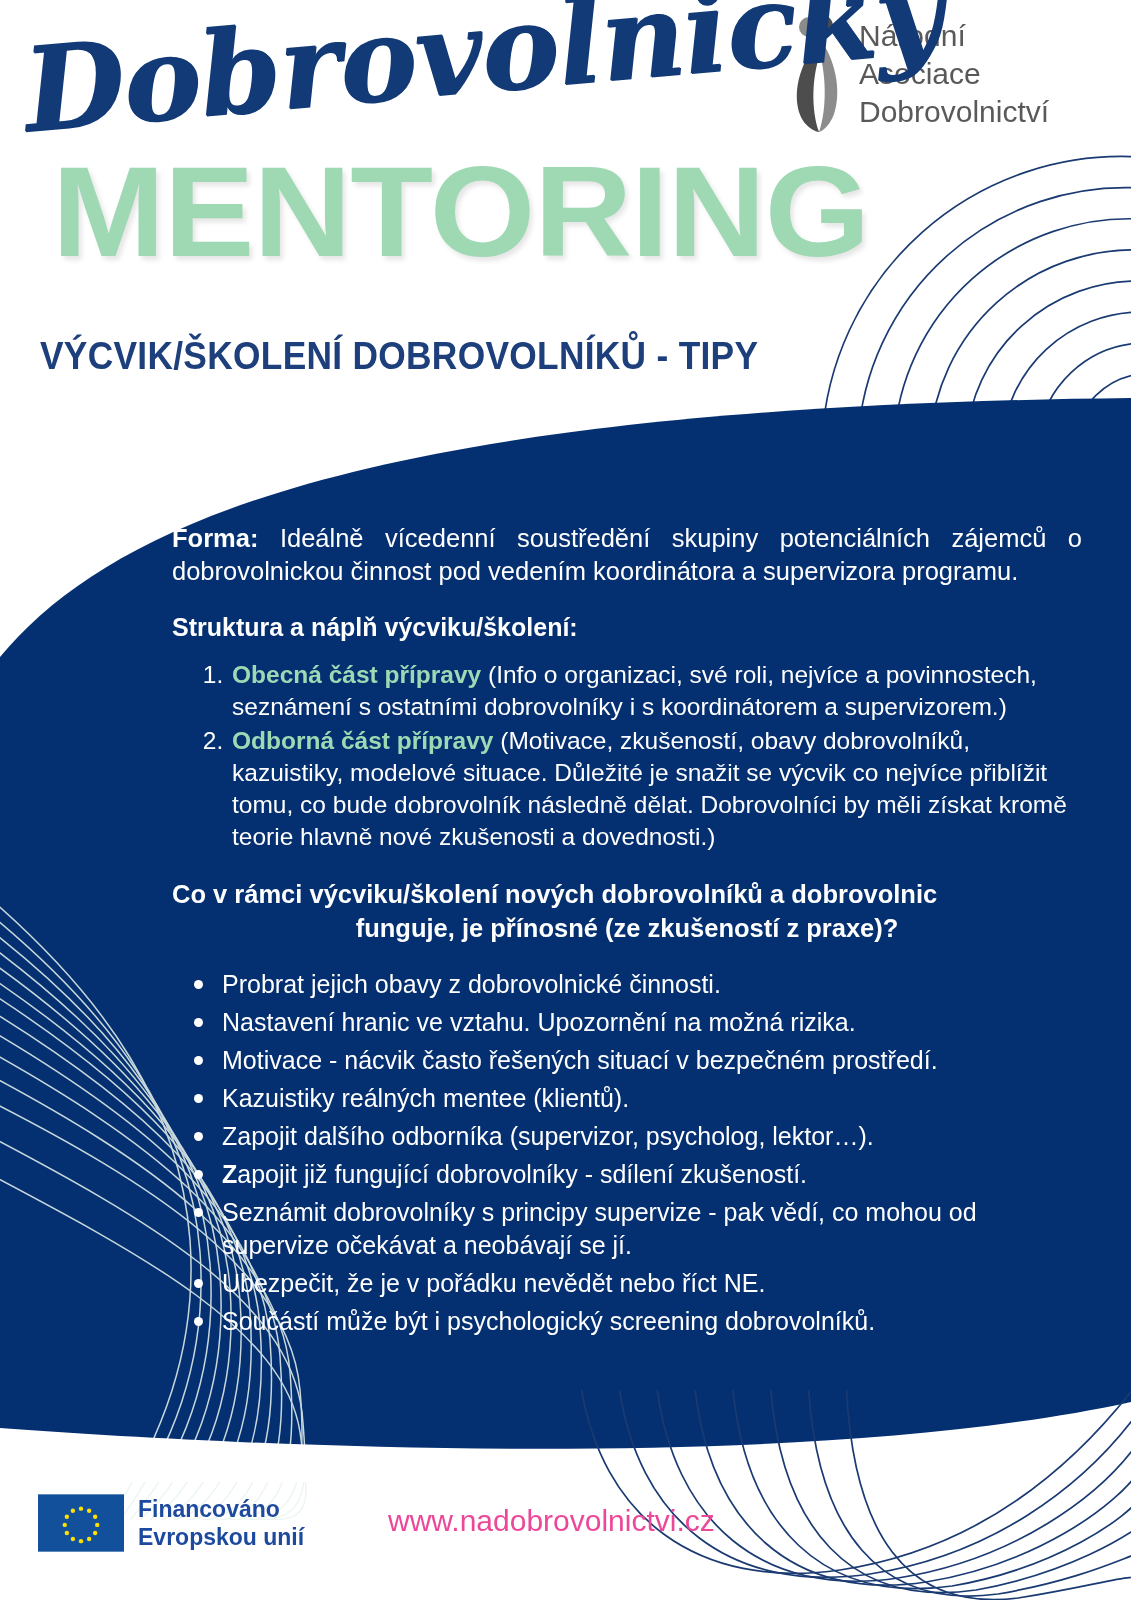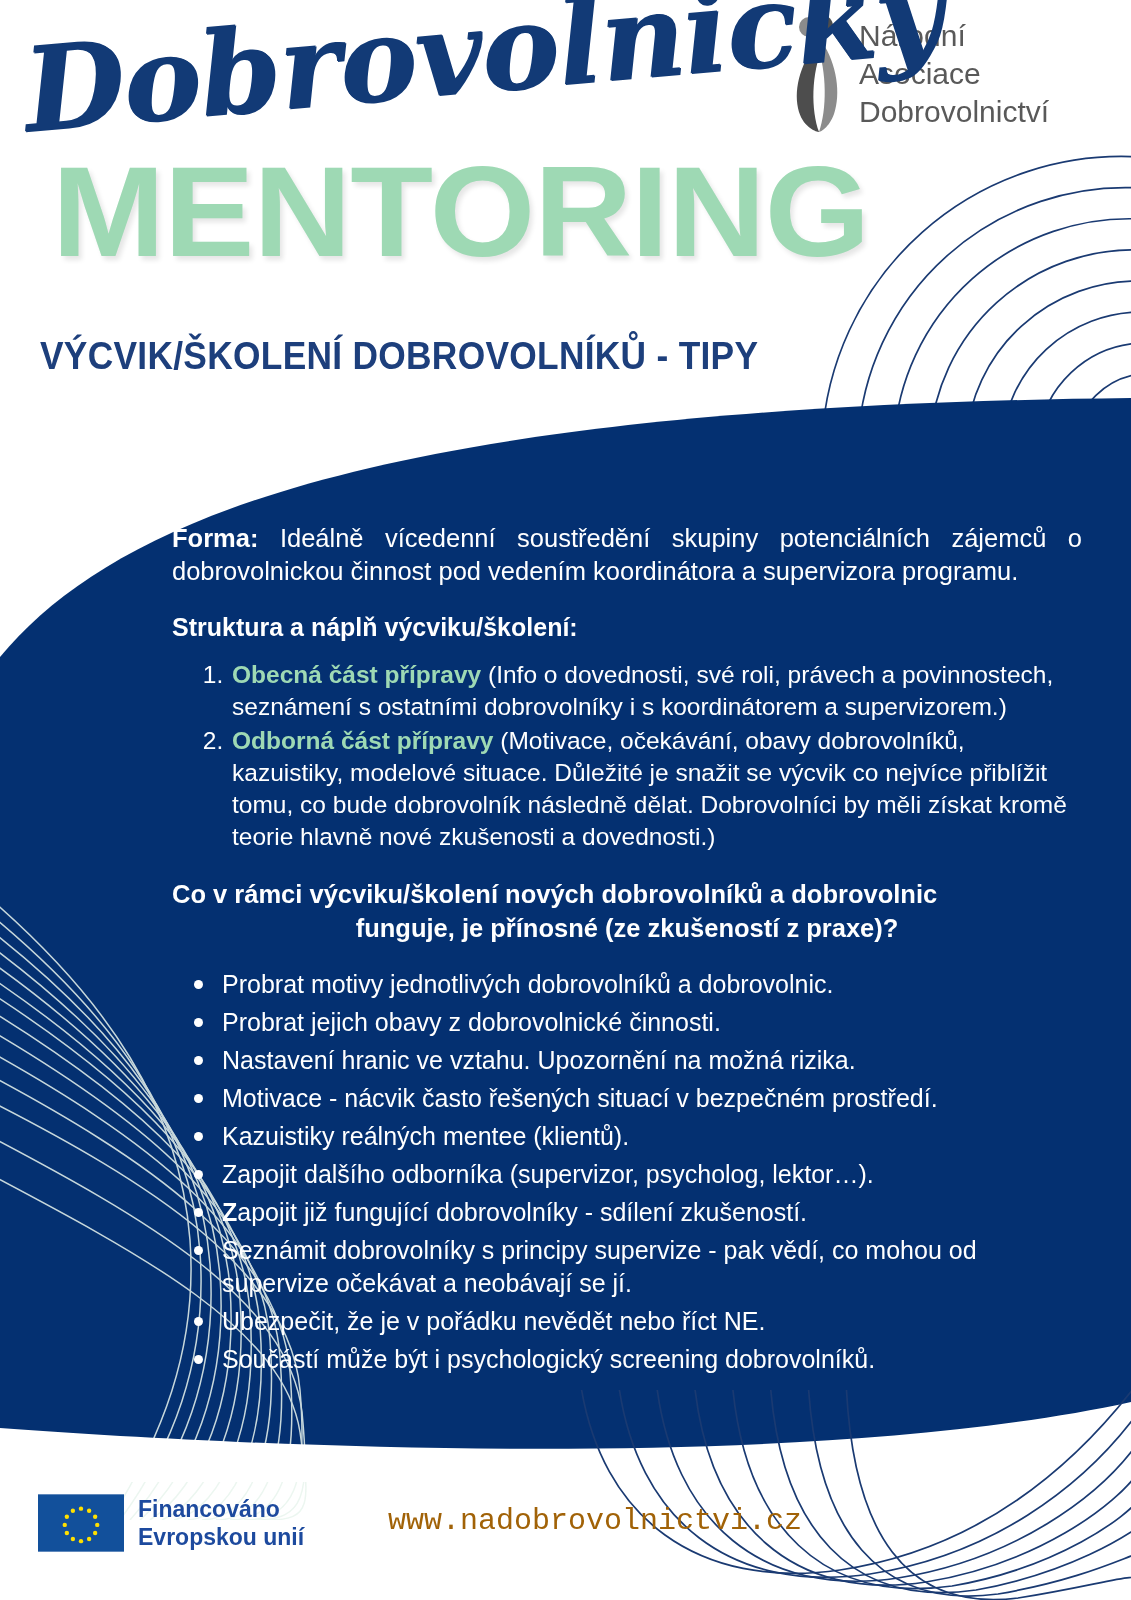--- a/index.html
+++ b/index.html
@@ -130,22 +130,22 @@
   .footer{position:absolute;top:1464px;left:0;width:1131px;height:136px;}
   .eu-block{position:absolute;top:30px;left:38px;display:flex;align-items:center;gap:14px;}
   .eu-flag{width:86px;height:58px;flex:0 0 auto;}
   .eu-text{
     font-family:"Liberation Sans", sans-serif;
     font-weight:700;font-size:23px;line-height:1.22;color:#1d4a9e;
     white-space:nowrap;
   }
   .weburl{
     position:absolute;top:40px;left:388px;
-    font-family:Liberation Mono, monospace;
-    font-size:30px;color:#a16207;white-space:nowrap;
+    font-family:Liberation Sans, sans-serif;
+    font-size:30px;color:#ec4899;white-space:nowrap;
   }
 </style>
 </head>
 <body>
 
 <div class="poster">
 
   <svg class="deco" id="deco-topright" viewBox="0 0 340 300">
     <g fill="none" stroke="#1a3a72" stroke-width="1.7">
       <path d="M 22 300 A 300 300 0 0 1 340 17"></path>
@@ -204,34 +204,33 @@
   <div class="content">
 
     <p class="para">
       <b>Forma:</b><span> Ideálně vícedenní soustředění skupiny potenciálních zájemců o dobrovolnickou činnost pod vedením koordinátora a supervizora programu.</span>
     </p>
 
     <p class="subhead">Struktura a náplň výcviku/školení:</p>
 
     <ol class="numlist">
       <li>
-        <span class="green">Obecná část přípravy</span><span> (Info o dovednosti, své roli, právech a povinnostech, seznámení s ostatními dobrovolníky i s koordinátorem a supervizorem.)</span>
+        <span class="green">Obecná část přípravy</span><span> (Info o organizaci, své roli, nejvíce a povinnostech, seznámení s ostatními dobrovolníky i s koordinátorem a supervizorem.)</span>
       </li>
       <li>
-        <span class="green">Odborná část přípravy</span><span> (Motivace, očekávání, obavy dobrovolníků, kazuistiky, modelové situace. Důležité je snažit se výcvik co nejvíce přiblížit tomu, co bude dobrovolník následně dělat. Dobrovolníci by měli získat kromě teorie hlavně nové zkušenosti a dovednosti.)</span>
+        <span class="green">Odborná část přípravy</span><span> (Motivace, zkušeností, obavy dobrovolníků, kazuistiky, modelové situace. Důležité je snažit se výcvik co nejvíce přiblížit tomu, co bude dobrovolník následně dělat. Dobrovolníci by měli získat kromě teorie hlavně nové zkušenosti a dovednosti.)</span>
       </li>
     </ol>
 
     <p class="qhead">
       <span>Co v rámci výcviku/školení nových dobrovolníků a dobrovolnic</span>
       <span class="ln2">funguje, je přínosné (ze zkušeností z praxe)?</span>
     </p>
 
     <ul class="bullets">
-      <li><b></b><span>Probrat motivy jednotlivých dobrovolníků a dobrovolnic.</span></li>
       <li><b></b><span>Probrat jejich obavy z dobrovolnické činnosti.</span></li>
       <li><b></b><span>Nastavení hranic ve vztahu. Upozornění na možná rizika.</span></li>
       <li><b></b><span>Motivace - nácvik často řešených situací v bezpečném prostředí.</span></li>
       <li><b></b><span>Kazuistiky reálných mentee (klientů).</span></li>
       <li><b></b><span>Zapojit dalšího odborníka (supervizor, psycholog, lektor…).</span></li>
       <li><b>Z</b><span>apojit již fungující dobrovolníky -  sdílení zkušeností.</span></li>
       <li><b></b><span>Seznámit dobrovolníky s principy supervize - pak vědí, co mohou od supervize očekávat a neobávají se jí.</span></li>
       <li><b></b><span>Ubezpečit, že je v pořádku nevědět nebo říct NE.</span></li>
       <li><b></b><span>Součástí může být i psychologický screening dobrovolníků.</span></li>
     </ul>

